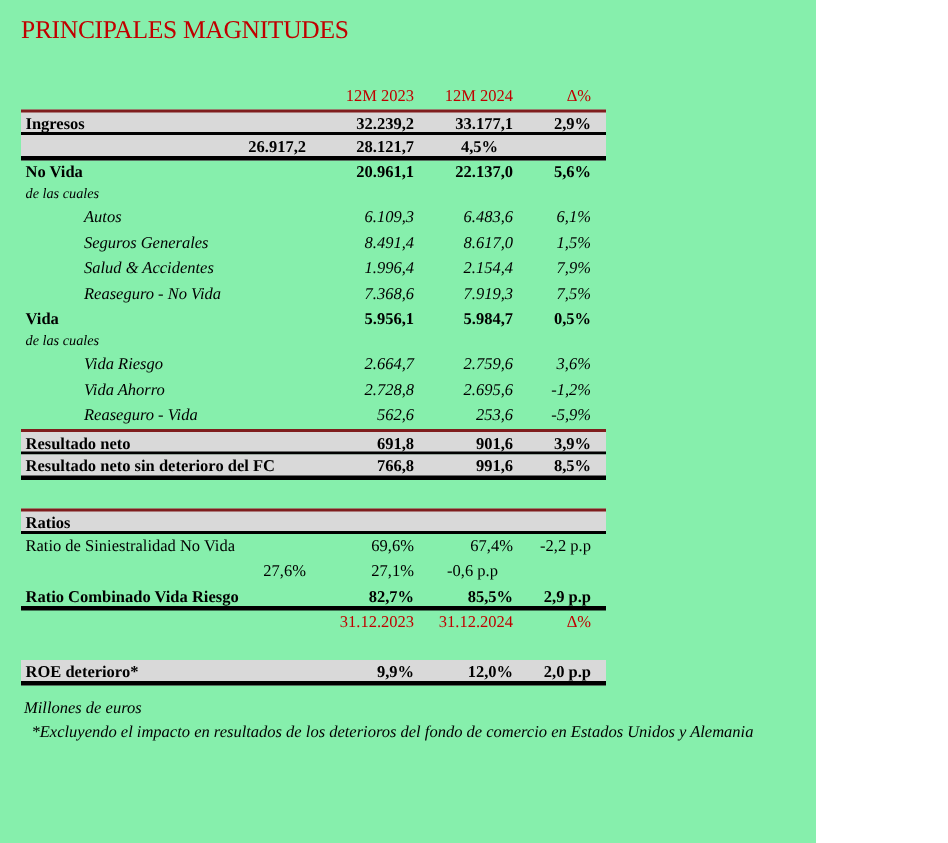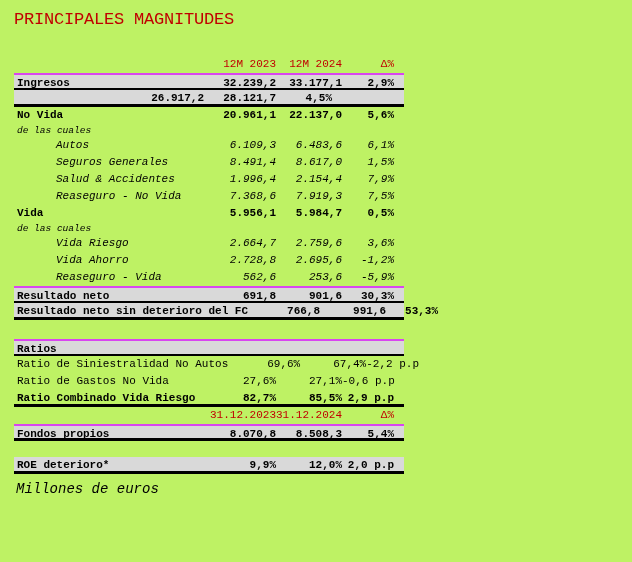--- a/index.html
+++ b/index.html
@@ -1,18 +1,18 @@
 <!DOCTYPE html>
 <html><head>
 <meta charset="utf-8">
 <style>
   html,body { margin:0; padding:0; background:#ffffff; }
   .screen {
-    width:632px; height:562px; background:#bef264; position:relative;
-    font-family:Liberation Mono, monospace; color:#000; overflow:hidden;
+    width:544px; height:562px; background:#86efac; position:relative;
+    font-family:Liberation Serif, serif; color:#000; overflow:hidden;
     box-sizing:border-box;
   }
   .page-title {
     margin:10px 0 0 14px;
     font-size:17px; font-weight:400; letter-spacing:-0.2px;
     color:#C00000;
     line-height:20px;
   }
   .magnitudes-table {
     width:390px; margin:26px 0 0 14px;
@@ -28,25 +28,25 @@
   .cell { white-space:nowrap; overflow:visible; }
   .cell.lbl { text-align:left; padding-left:3px; }
   .cell.num { text-align:right; }
   .cell.delta { padding-right:10px; }
   .row.colhead { color:#C00000; font-weight:400; }
   .row.shaded { background:#D9D9D9; }
   .row.bold { font-weight:bold; }
   .row.italic { font-style:italic; }
   .row.indent .cell.lbl { padding-left:42px; }
   .row.note { height:13px; line-height:13px; font-size:9.5px; font-style:italic; }
-  .row.bt2 { border-top:2px solid #d946ef; }
+  .row.bt2 { border-top:2px solid #7f1d1d; }
   .row.bb2 { border-bottom:2px solid #000; }
   .row.bb3 { border-bottom:3px solid #000; }
   .row.gap { display:block; border:0; background:transparent; }
-  .footnotes { margin:7px 0 0 16px; font-size:14px; font-style:italic; line-height:16px; }
+  .footnotes { margin:7px 0 0 16px; font-size:11px; font-style:italic; line-height:16px; }
   .footnote-exclusion { padding-left:5px; }
 </style>
 </head>
 <body>
 
 <div class="screen">
   <h1 class="page-title">PRINCIPALES MAGNITUDES</h1>
 
   <div class="magnitudes-table">
 
@@ -130,70 +130,64 @@
       <div class="row italic indent">
         <div class="cell lbl">Reaseguro - Vida</div>
         <div class="cell num">562,6</div>
         <div class="cell num">253,6</div>
         <div class="cell num delta">-5,9%</div>
       </div>
       <div class="row shaded bold bt2 bb2">
         <div class="cell lbl">Resultado neto</div>
         <div class="cell num">691,8</div>
         <div class="cell num">901,6</div>
-        <div class="cell num delta">30,3%</div>
+        <div class="cell num delta">3,9%</div>
       </div>
       <div class="row shaded bold bb3">
         <div class="cell lbl">Resultado neto sin deterioro del FC</div>
         <div class="cell num">766,8</div>
         <div class="cell num">991,6</div>
-        <div class="cell num delta">53,3%</div>
+        <div class="cell num delta">8,5%</div>
       </div>
       <div class="row gap" style="height: 19px;"></div>
       <div class="row shaded bold bt2 bb2">
         <div class="cell lbl">Ratios</div>
         <div class="cell num"></div>
         <div class="cell num"></div>
         <div class="cell num delta"></div>
       </div>
       <div class="row ">
-        <div class="cell lbl">Ratio de Siniestralidad No Autos</div>
+        <div class="cell lbl">Ratio de Siniestralidad No Vida</div>
         <div class="cell num">69,6%</div>
         <div class="cell num">67,4%</div>
         <div class="cell num delta">-2,2 p.p</div>
       </div>
       <div class="row ">
-        <div class="cell lbl">Ratio de Gastos No Vida</div>
         <div class="cell num">27,6%</div>
         <div class="cell num">27,1%</div>
         <div class="cell num delta">-0,6 p.p</div>
       </div>
       <div class="row bold bb3">
         <div class="cell lbl">Ratio Combinado Vida Riesgo</div>
         <div class="cell num">82,7%</div>
         <div class="cell num">85,5%</div>
         <div class="cell num delta">2,9 p.p</div>
       </div>
       <div class="row colhead">
         <div class="cell lbl"></div>
         <div class="cell num">31.12.2023</div>
         <div class="cell num">31.12.2024</div>
         <div class="cell num delta">Δ%</div>
       </div>
-      <div class="row shaded bold bt2 bb3">
-        <div class="cell lbl">Fondos propios</div>
-        <div class="cell num">8.070,8</div>
-        <div class="cell num">8.508,3</div>
-        <div class="cell num delta">5,4%</div>
-      </div>
       <div class="row gap" style="height: 16px;"></div>
       <div class="row shaded bold bb3">
         <div class="cell lbl">ROE deterioro*</div>
         <div class="cell num">9,9%</div>
         <div class="cell num">12,0%</div>
         <div class="cell num delta">2,0 p.p</div>
       </div>
     </div>
 
   <div class="footnotes">
     <div class="footnote-units">Millones de euros</div>
+    <div class="footnote-exclusion">*Excluyendo el impacto en resultados de los deterioros del fondo de comercio en Estados Unidos y Alemania</div>
   </div>
 </div>
 
 </body></html>

